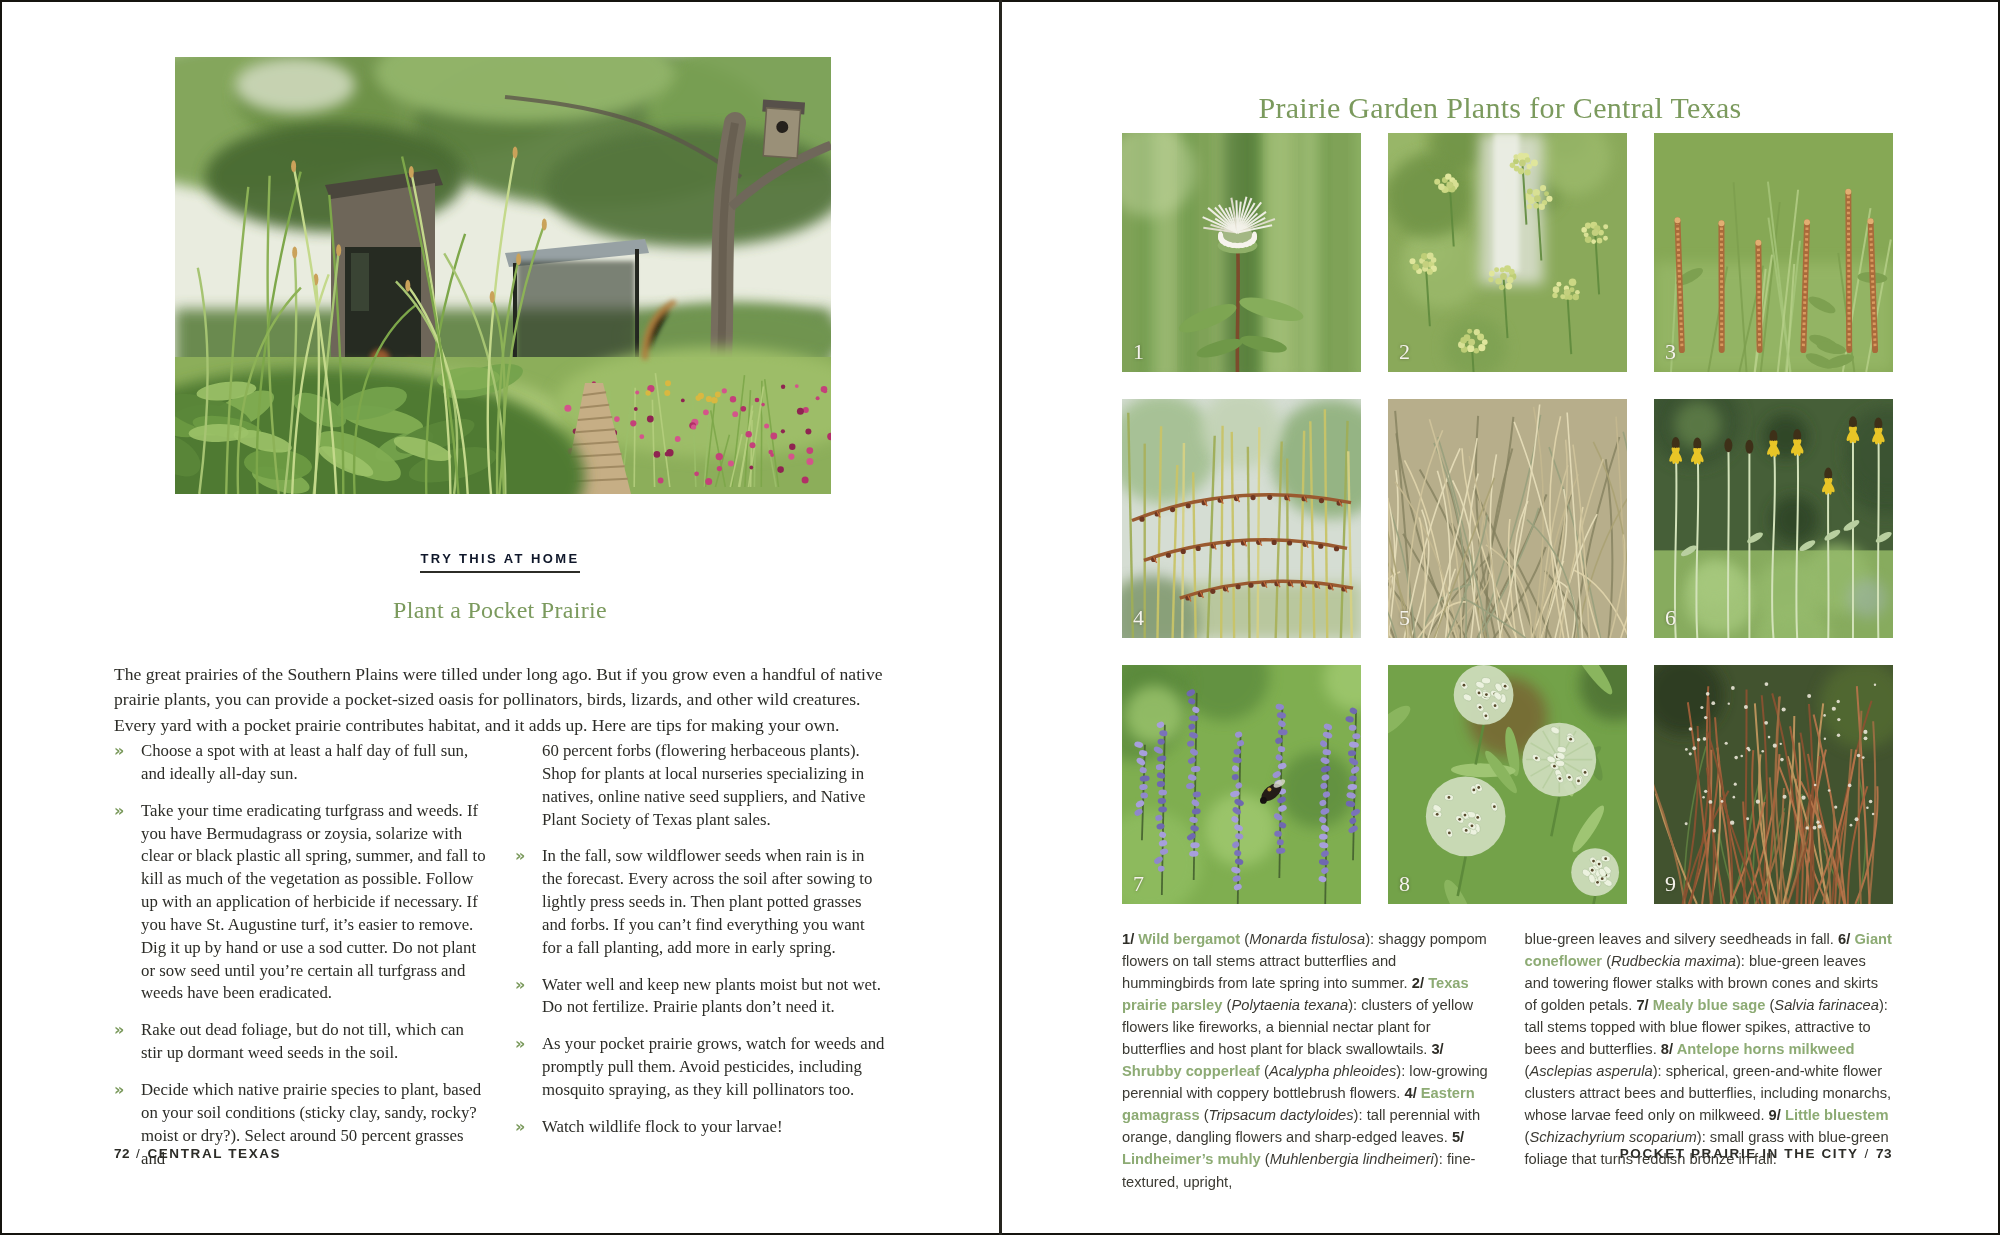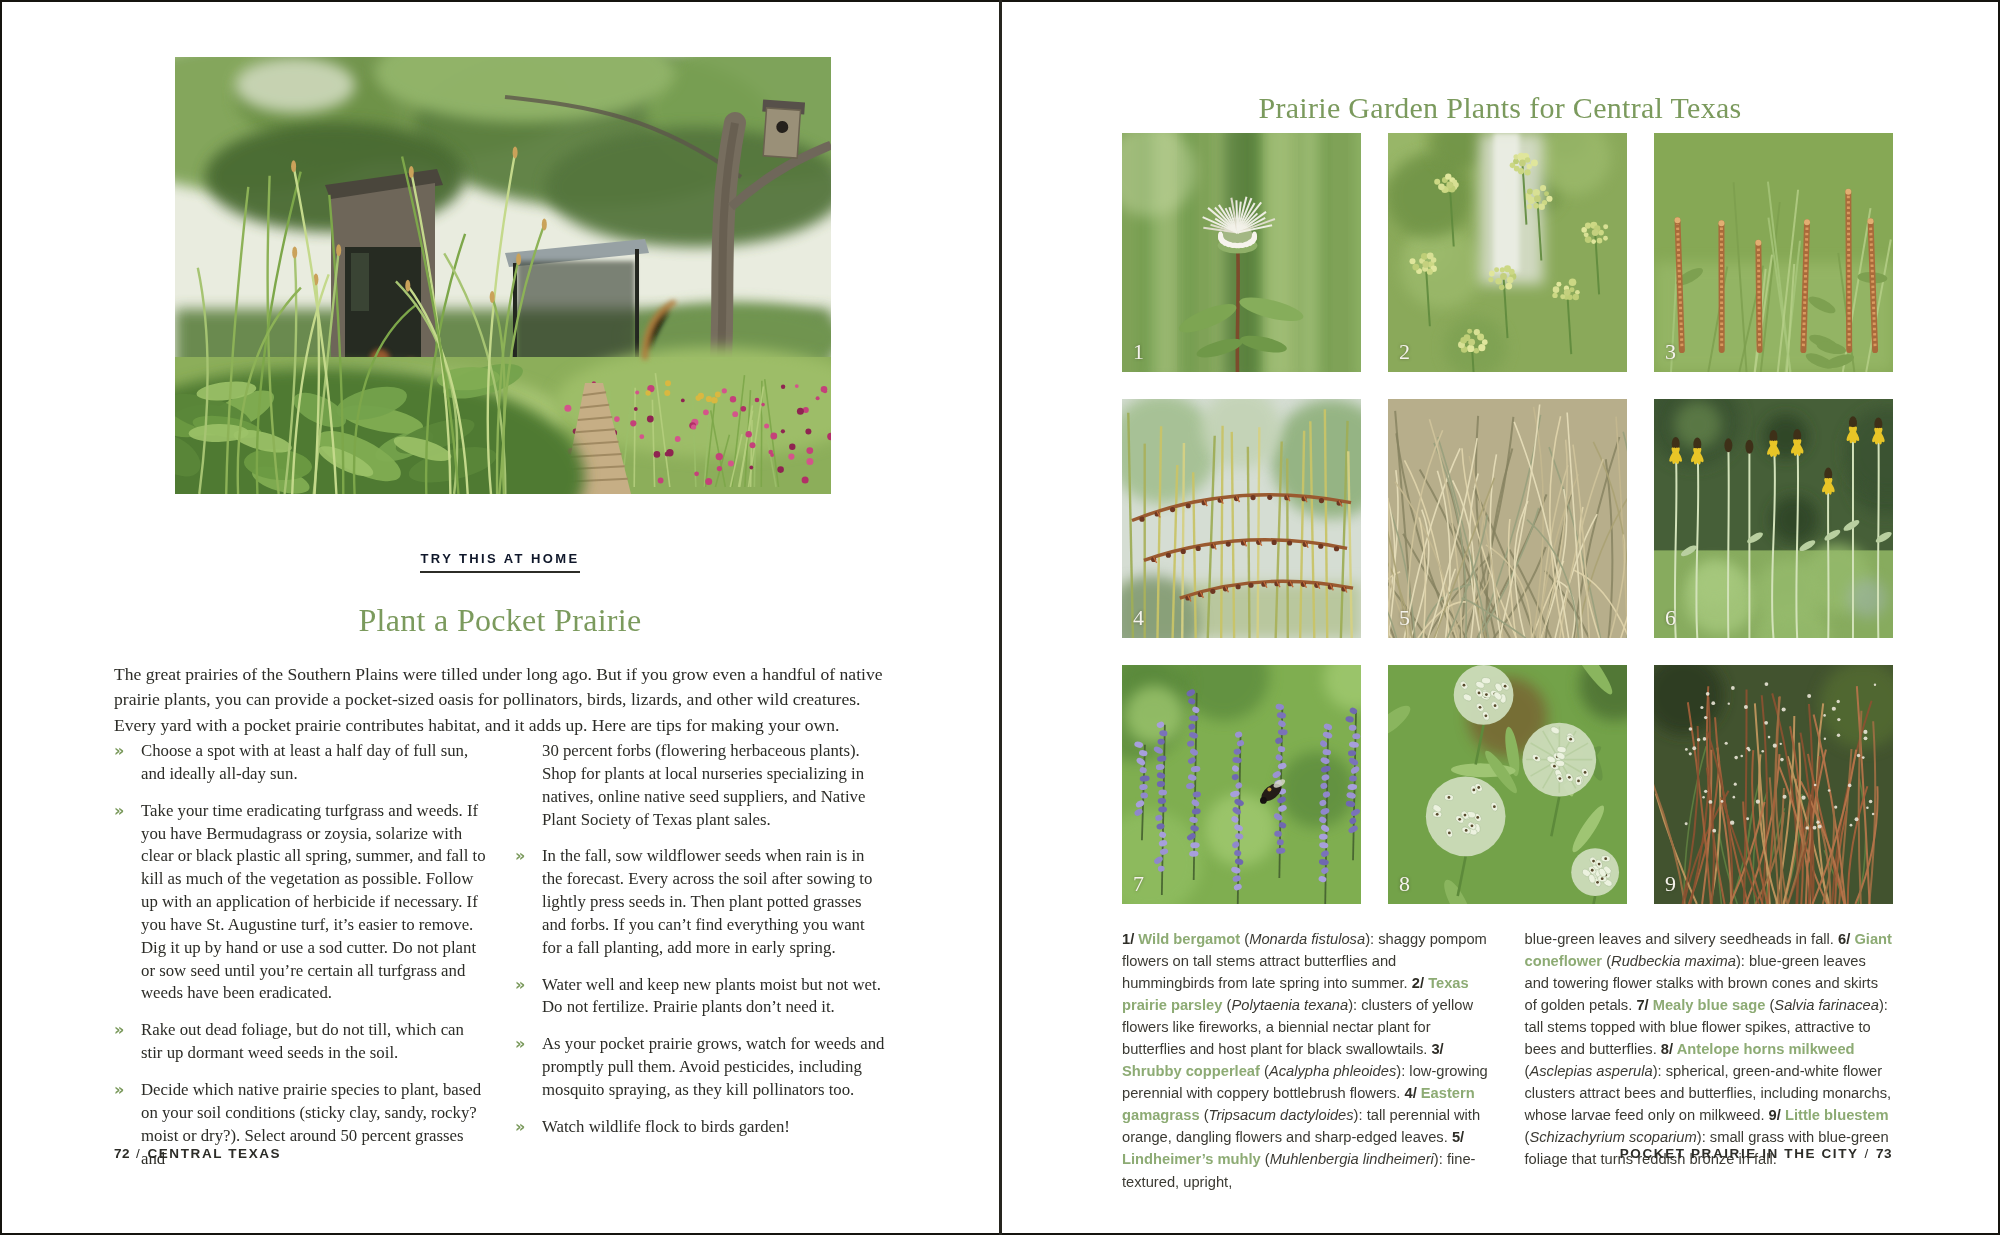--- a/index.html
+++ b/index.html
@@ -17,21 +17,21 @@
   .photo-left{position:absolute;left:175px;top:57px;width:656px;height:437px;overflow:hidden;}
   .photo-left svg{display:block;width:100%;height:100%;}
   .kicker-wrap{position:absolute;left:0;top:549px;width:1000px;text-align:center;}
   .kicker{
     display:inline-block;font-family:Liberation Sans, sans-serif;font-weight:700;
     font-size:13px;letter-spacing:2.4px;color:#0f172a;border-bottom:2px solid #2c2c27;
     padding-bottom:5px;
   }
   .title-left{
     position:absolute;left:0;top:581px;width:1000px;text-align:center;
-    font-size:32px;font-weight:400;color:#7b9a5d;letter-spacing:.3px;
+    font-size:24px;font-weight:400;color:#7b9a5d;letter-spacing:.3px;
   }
   .intro{
     position:absolute;left:114px;top:644px;width:774px;
     font-size:17.6px;line-height:1.47;color:#2c2c27;
   }
   .tips{position:absolute;left:114px;top:740px;width:774px;display:flex;gap:28px;}
   .tips-col{flex:1;}
   .tip{display:flex;margin-bottom:14px;}
   .tip .chev{
     width:27px;flex:0 0 27px;color:#7b9a5d;font-weight:700;font-size:16px;line-height:1.4;
@@ -313,37 +313,37 @@
     <p class="tip-text">Rake out dead foliage, but do not till, which can stir up dormant weed seeds in the soil.</p>
   </div>
           <div class="tip">
     <span class="chev">»</span>
     <p class="tip-text">Decide which native prairie species to plant, based on your soil conditions (sticky clay, sandy, rocky? moist or dry?). Select around 50 percent grasses and</p>
   </div>
         </div>
       <div class="tips-col">
           <div class="tip">
     <span class="chev"></span>
-    <p class="tip-text">30 percent forbs (flowering herbaceous plants). Shop for plants at local nurseries specializing in natives, online native seed suppliers, and Native Plant Society of Texas plant sales.</p>
+    <p class="tip-text">60 percent forbs (flowering herbaceous plants). Shop for plants at local nurseries specializing in natives, online native seed suppliers, and Native Plant Society of Texas plant sales.</p>
   </div>
           <div class="tip">
     <span class="chev">»</span>
     <p class="tip-text">In the fall, sow wildflower seeds when rain is in the forecast. Every across the soil after sowing to lightly press seeds in. Then plant potted grasses and forbs. If you can’t find everything you want for a fall planting, add more in early spring.</p>
   </div>
           <div class="tip">
     <span class="chev">»</span>
     <p class="tip-text">Water well and keep new plants moist but not wet. Do not fertilize. Prairie plants don’t need it.</p>
   </div>
           <div class="tip">
     <span class="chev">»</span>
     <p class="tip-text">As your pocket prairie grows, watch for weeds and promptly pull them. Avoid pesticides, including mosquito spraying, as they kill pollinators too.</p>
   </div>
           <div class="tip">
     <span class="chev">»</span>
-    <p class="tip-text">Watch wildlife flock to birds garden!</p>
+    <p class="tip-text">Watch wildlife flock to your larvae!</p>
   </div>
         </div>
     </div>
     <div class="footer footer-left">
       <span class="pgnum">72</span><span class="sep">/</span><span>CENTRAL TEXAS</span>
     </div>
   </div>
 
   <div class="page page-right">
     <h2 class="title-right">Prairie Garden Plants for Central Texas</h2>

